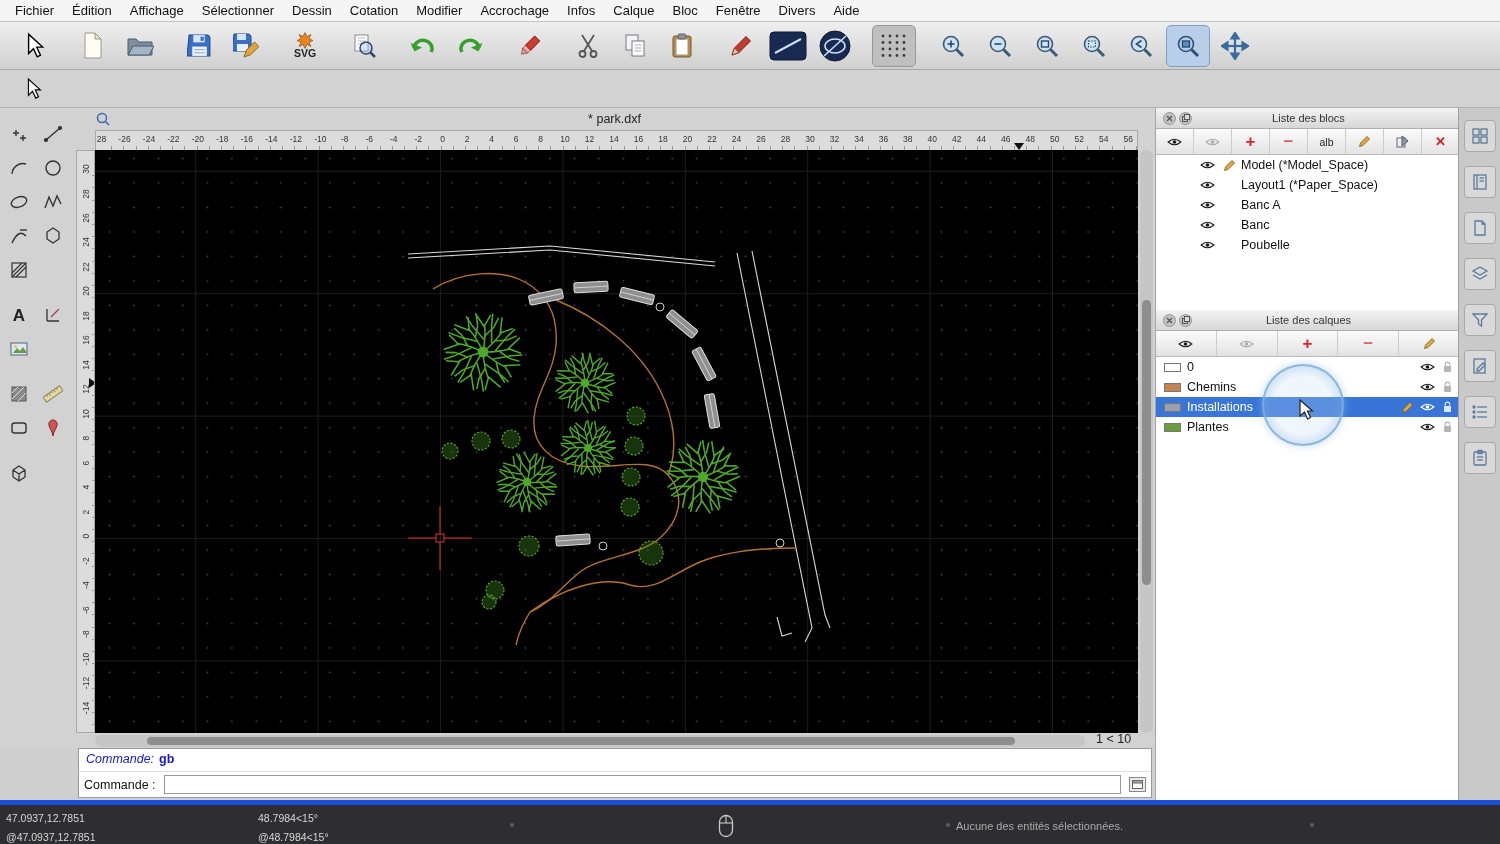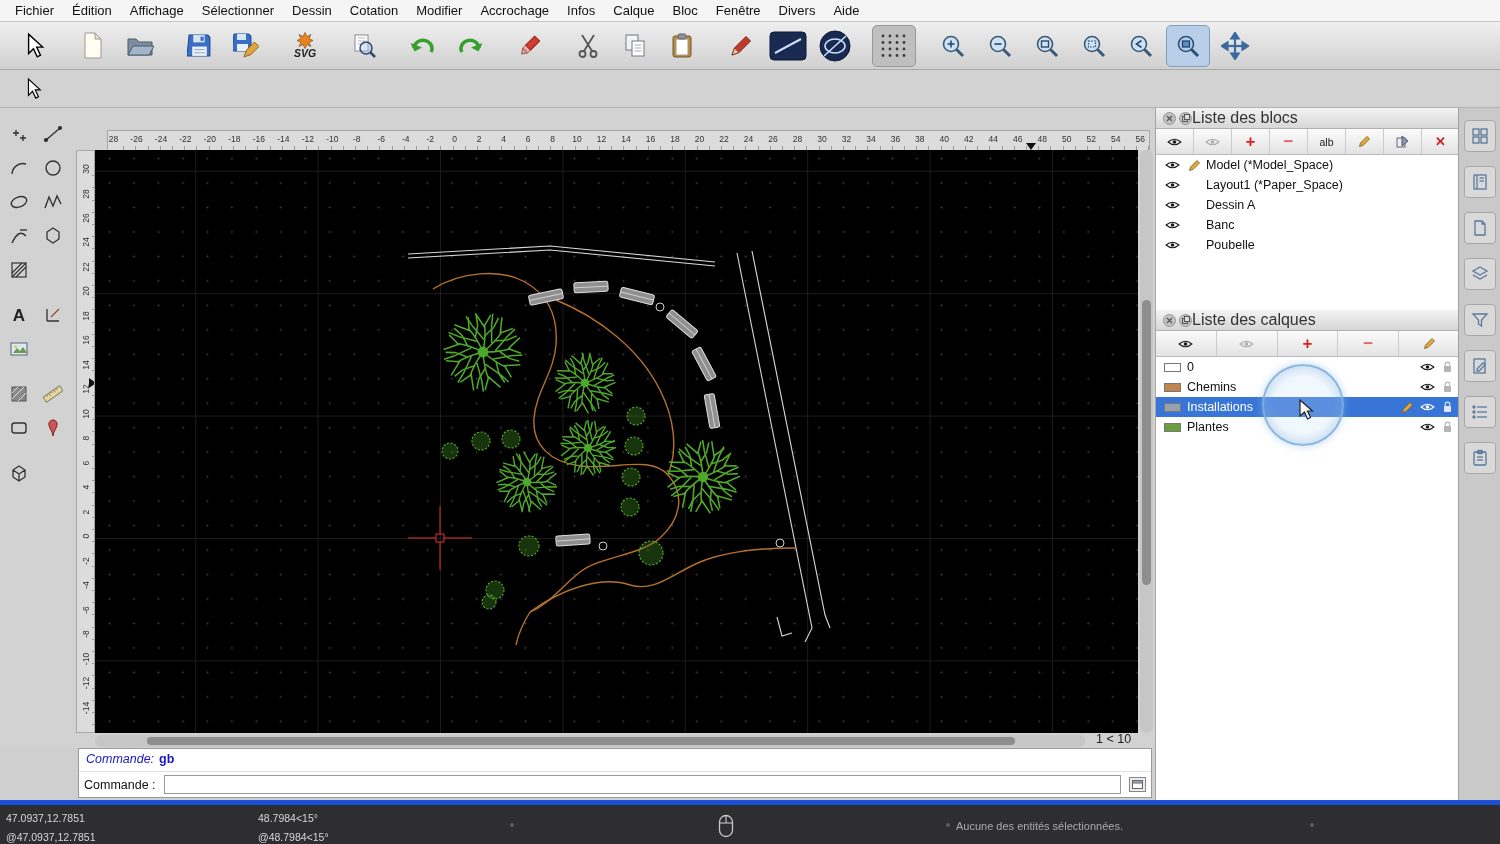--- a/index.html
+++ b/index.html
@@ -4,41 +4,41 @@
 <style>
 *{margin:0;padding:0;box-sizing:border-box;}
 body{font-family:"Liberation Sans",sans-serif;background:#888;}
 #root{position:relative;width:1500px;height:844px;background:#cfcfcf;overflow:hidden;}
 
 
 .menubar{position:absolute;left:0;top:0;width:1500px;height:22px;background:#f5f5f5;border-bottom:1px solid #c4c4c4;display:flex;align-items:center;padding-left:6px;z-index:5;}
 .mi{padding:0 9px;font-size:13px;color:#111;white-space:nowrap;}
 
 
-.toolbar{position:absolute;left:0;top:22px;width:1500px;height:48px;background:linear-gradient(#efefef,#d0d0d0);border-bottom:1px solid #a8a8a8;display:flex;align-items:center;padding-left:12px;gap:3px;z-index:4;font-style:italic;}
+.toolbar{position:absolute;left:0;top:22px;width:1500px;height:48px;background:linear-gradient(#efefef,#d0d0d0);border-bottom:1px solid #a8a8a8;display:flex;align-items:center;padding-left:12px;gap:3px;z-index:4;}
 .tbtn{width:44px;height:42px;display:flex;align-items:center;justify-content:center;flex:none;}
 .tbtn.pressed{background:#bfbfbf;border:1px solid #989898;border-radius:5px;}
 .tbtn.pressed-blue{background:#b9cfe9;border:1px solid #7e9fc4;border-radius:5px;}
 .tsep{width:9px;flex:none;}
 
 
 .subtoolbar{position:absolute;left:0;top:70px;width:1500px;height:38px;background:#d2d2d2;border-bottom:1px solid #b2b2b2;display:flex;align-items:center;padding-left:14px;z-index:3;}
 
 
 .palette{position:absolute;left:0;top:108px;width:74px;height:640px;background:#d2d2d2;display:flex;flex-wrap:wrap;align-content:flex-start;padding:10px 3px 0 3px;gap:3px 2px;z-index:3;}
 .pbtn{width:32px;height:31px;display:flex;align-items:center;justify-content:center;flex:none;}
 .pbtn.hidden{visibility:hidden;}
 .pgap{width:100%;height:8px;flex:none;}
 .pbtn svg{stroke:#333;}
 
 
 .canvaswrap{position:absolute;left:74px;top:108px;width:1081px;height:640px;background:#d2d2d2;z-index:2;}
 .doctitle{position:absolute;left:0;top:0;width:100%;height:22px;display:flex;align-items:center;justify-content:center;font-size:12.5px;color:#222;}
 .docicon{position:absolute;left:22px;top:4px;}
-.hruler{position:absolute;left:21px;top:22px;width:1043px;height:20px;background-color:#dcdcdc;border:1px solid #a8a8a8;border-bottom:none;overflow:hidden;background-image:repeating-linear-gradient(to right,transparent 0,transparent 11.2px,#9a9a9a 11.2px,#9a9a9a 12.2px);background-size:100% 4px;background-position:4.2px 15px;background-repeat:no-repeat;margin-left:12px;}
+.hruler{position:absolute;left:21px;top:22px;width:1043px;height:20px;background-color:#dcdcdc;border:1px solid #a8a8a8;border-bottom:none;overflow:hidden;background-image:repeating-linear-gradient(to right,transparent 0,transparent 11.2px,#9a9a9a 11.2px,#9a9a9a 12.2px);background-size:100% 4px;background-position:4.2px 15px;background-repeat:no-repeat;}
 .htick{position:absolute;top:3px;font-size:8.5px;color:#333;transform:translateX(-50%);white-space:nowrap;}
 .hpointer{position:absolute;left:918px;top:12px;width:0;height:0;border-left:5px solid transparent;border-right:5px solid transparent;border-top:7px solid #111;}
 .vruler{position:absolute;left:2px;top:42px;width:19px;height:583px;background-color:#dcdcdc;border:1px solid #a8a8a8;overflow:hidden;background-image:repeating-linear-gradient(to bottom,transparent 0,transparent 11.2px,#9a9a9a 11.2px,#9a9a9a 12.2px);background-size:4px 100%;background-position:15px 13.2px;background-repeat:no-repeat;}
 .vtick{position:absolute;left:1px;width:16px;height:10px;font-size:8.5px;color:#333;text-align:center;transform:rotate(-90deg);transform-origin:center;line-height:10px;}
 .vmarker{position:absolute;left:12px;top:227px;width:0;height:0;border-top:5px solid transparent;border-bottom:5px solid transparent;border-left:7px solid #111;}
 .canvas{position:absolute;left:21px;top:42px;width:1043px;height:583px;background-color:#000;background-image:radial-gradient(circle,#3a3a3a 0.8px,transparent 1.2px),linear-gradient(to right,#1d1d1d 1px,transparent 1px),linear-gradient(to bottom,#1d1d1d 1px,transparent 1px);background-size:24.48px 24.48px,122.4px 122.4px,122.4px 122.4px;background-position:2.3px 20.8px,100.2px 20.8px,100.2px 20.8px;overflow:hidden;}
 .drawing{position:absolute;left:0;top:0;}
 .vscroll{position:absolute;left:1066px;top:42px;width:13px;height:583px;background:#c6c6c6;border-radius:6px;}
 .vthumb{position:absolute;left:2px;top:150px;width:9px;height:285px;background:#8e8e8e;border-radius:5px;}
 .hscroll{position:absolute;left:21px;top:627px;width:990px;height:12px;background:#c6c6c6;border-radius:6px;}
@@ -52,21 +52,21 @@
 .cmd-history .val{font-style:normal;margin-left:5px;font-weight:bold;}
 .cmd-row{display:flex;align-items:center;height:25px;padding:0 5px;gap:8px;}
 .cmd-label{font-size:12.5px;color:#111;white-space:nowrap;}
 .cmd-input{flex:1;height:19px;border:1px solid #9a9a9a;background:#fff;font-size:12px;padding:0 4px;font-family:"Liberation Sans",sans-serif;}
 .cmd-btn{width:17px;height:15px;border:1px solid #888;background:#ececec;display:flex;align-items:center;justify-content:center;flex:none;}
 
 
 .panels{position:absolute;left:1155px;top:108px;width:303px;height:692px;background:#d6d6d6;border-left:1px solid #a5a5a5;z-index:3;}
 .panel{position:absolute;left:0;width:303px;}
 .panel-header{height:21px;background:linear-gradient(#f3f3f3,#d7d7d7);border-bottom:1px solid #b0b0b0;display:flex;align-items:center;padding-left:4px;}
-.ph-title{flex:1;font-size:16px;color:#333;padding-right:34px;}
+.ph-title{flex:1;text-align:center;font-size:11px;color:#333;padding-right:34px;}
 .ph-btn{width:13px;height:13px;border-radius:50%;background:#c2c2c2;border:1px solid #979797;margin-left:3px;display:flex;align-items:center;justify-content:center;flex:none;}
 .panel-toolbar{height:26px;background:linear-gradient(#fbfbfb,#e3e3e3);border-bottom:1px solid #bbb;display:flex;}
 .ptb-btn{flex:1;display:flex;align-items:center;justify-content:center;border-right:1px solid #ccc;font-size:13px;}
 .ptb-btn:last-child{border-right:none;}
 .plus{color:#d22;font-weight:bold;font-size:17px;line-height:14px;}
 .minus{color:#d66;font-weight:bold;font-size:17px;line-height:12px;}
 .xred{color:#c22;font-weight:bold;font-size:13px;}
 .alb{font-size:10.5px;color:#222;}
 .list{background:#fff;overflow:hidden;}
 .brow{height:20px;display:flex;align-items:center;font-size:12.5px;color:#111;padding-left:9px;}
@@ -433,20 +433,27 @@
     <div class="pgap"></div>
     <div class="pbtn">
         <svg width="20" height="20" viewBox="0 0 20 20" fill="none" stroke-width="1.3">
           <path d="M4 7 l6-4 6 4 v7 l-6 4 -6-4 z M4 7 l6 4 6-4 M10 11 v7"></path>
         </svg>
       </div>
     <div class="pbtn hidden"></div>
   </div>
 
   <div class="canvaswrap">
+    <div class="doctitle">
+      <span class="docicon"><svg width="14" height="14" viewBox="0 0 14 14">
+            <circle cx="6" cy="6" r="4.5" fill="none" stroke="#3a6ab0" stroke-width="1.5"></circle>
+            <line x1="9.5" y1="9.5" x2="13" y2="13" stroke="#3a6ab0" stroke-width="1.5"></line>
+          </svg></span>
+      <span>* park.dxf</span>
+    </div>
     <div class="hruler">
         <div class="hpointer"></div>
         <span class="htick" style="left:4.0px">-28</span>
         <span class="htick" style="left:28.5px">-26</span>
         <span class="htick" style="left:53.0px">-24</span>
         <span class="htick" style="left:77.4px">-22</span>
         <span class="htick" style="left:101.9px">-20</span>
         <span class="htick" style="left:126.4px">-18</span>
         <span class="htick" style="left:150.9px">-16</span>
         <span class="htick" style="left:175.4px">-14</span>
@@ -672,21 +679,21 @@
         <div class="ptb-btn">
             <svg class="ic" width="13" height="13" viewBox="0 0 13 13">
               <rect x="1" y="3" width="8" height="9" fill="#eee" stroke="#667"></rect>
               <path d="M6 1 l6 5 -6 5 z" fill="#8a9ab0" stroke="#556"></path>
             </svg>
           </div>
         <div class="ptb-btn">
             <span class="xred">✕</span>
           </div>
       </div>
-      <div class="list" style="height:155px;">
+      <div class="list" style="height:155px;padding-left:35px;">
           <div class="brow">
             <svg class="ic" width="15" height="10" viewBox="0 0 16 11">
               <path d="M1 5.5 Q8 -0.5 15 5.5 Q8 11.5 1 5.5 Z" fill="none" stroke="#1a1a1a" stroke-width="1.2"></path>
               <circle cx="8" cy="5.5" r="2" fill="#1a1a1a"></circle>
             </svg>
             <span class="penslot">
               <svg class="ic" width="13" height="13" viewBox="0 0 13 13">
                 <path d="M1.5 11.5 l1-3.5 L9 1.5 11.5 4 5 10.5 z" fill="#e0a93e" stroke="#7a5a18" stroke-width="0.8"></path>
               </svg>
             </span>
@@ -699,21 +706,21 @@
             </svg>
             <span class="penslot"></span>
             <span class="blabel">Layout1 (*Paper_Space)</span>
           </div>
           <div class="brow">
             <svg class="ic" width="15" height="10" viewBox="0 0 16 11">
               <path d="M1 5.5 Q8 -0.5 15 5.5 Q8 11.5 1 5.5 Z" fill="none" stroke="#1a1a1a" stroke-width="1.2"></path>
               <circle cx="8" cy="5.5" r="2" fill="#1a1a1a"></circle>
             </svg>
             <span class="penslot"></span>
-            <span class="blabel">Dessin A</span>
+            <span class="blabel">Banc A</span>
           </div>
           <div class="brow">
             <svg class="ic" width="15" height="10" viewBox="0 0 16 11">
               <path d="M1 5.5 Q8 -0.5 15 5.5 Q8 11.5 1 5.5 Z" fill="none" stroke="#1a1a1a" stroke-width="1.2"></path>
               <circle cx="8" cy="5.5" r="2" fill="#1a1a1a"></circle>
             </svg>
             <span class="penslot"></span>
             <span class="blabel">Banc</span>
           </div>
           <div class="brow">

